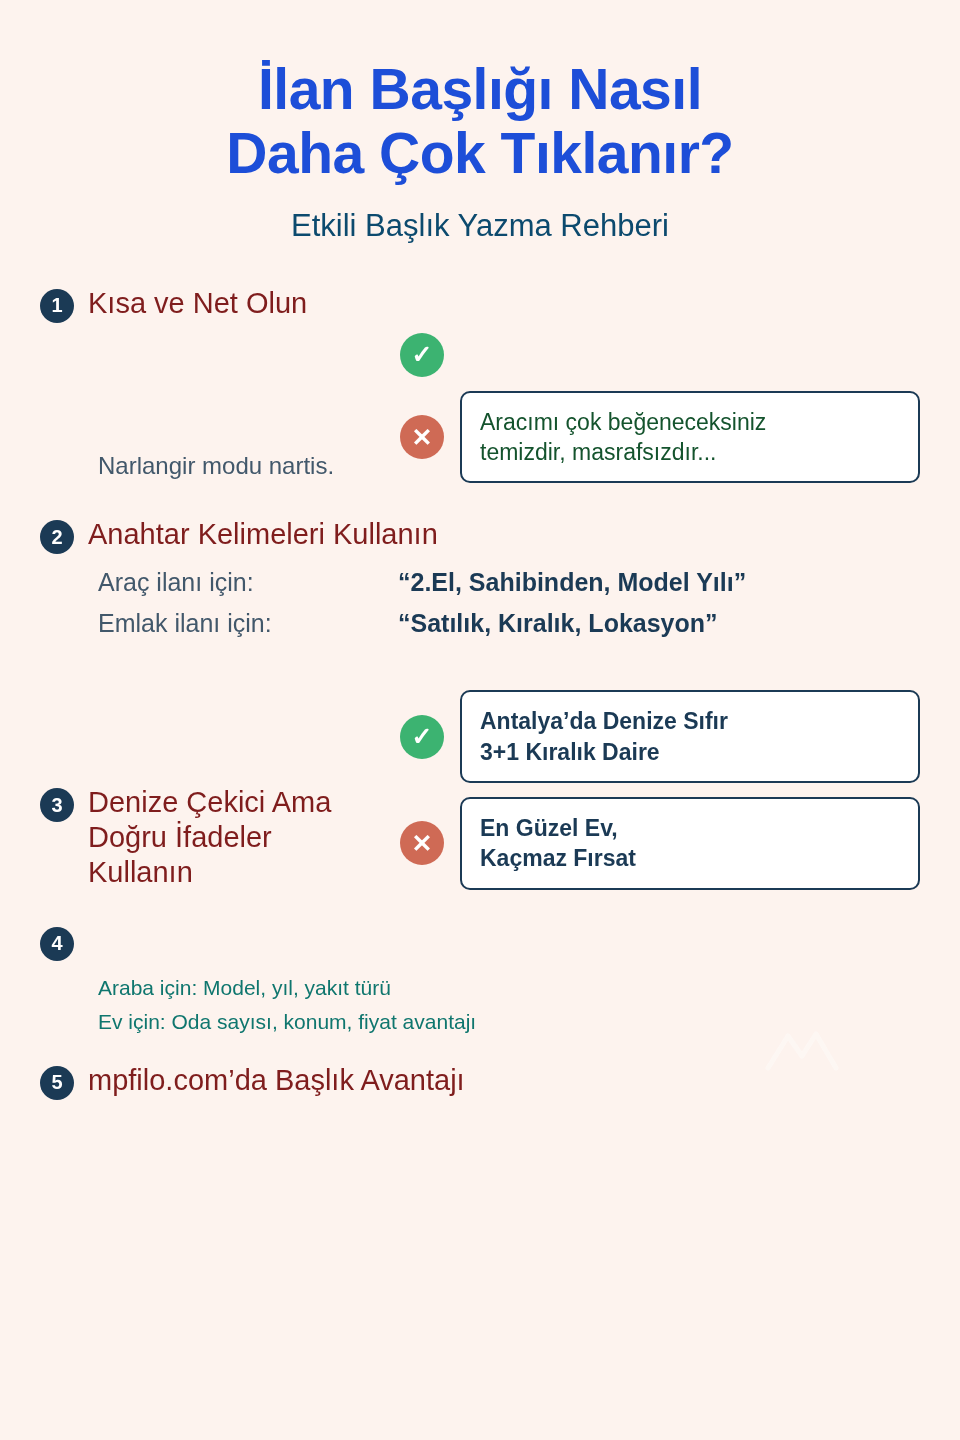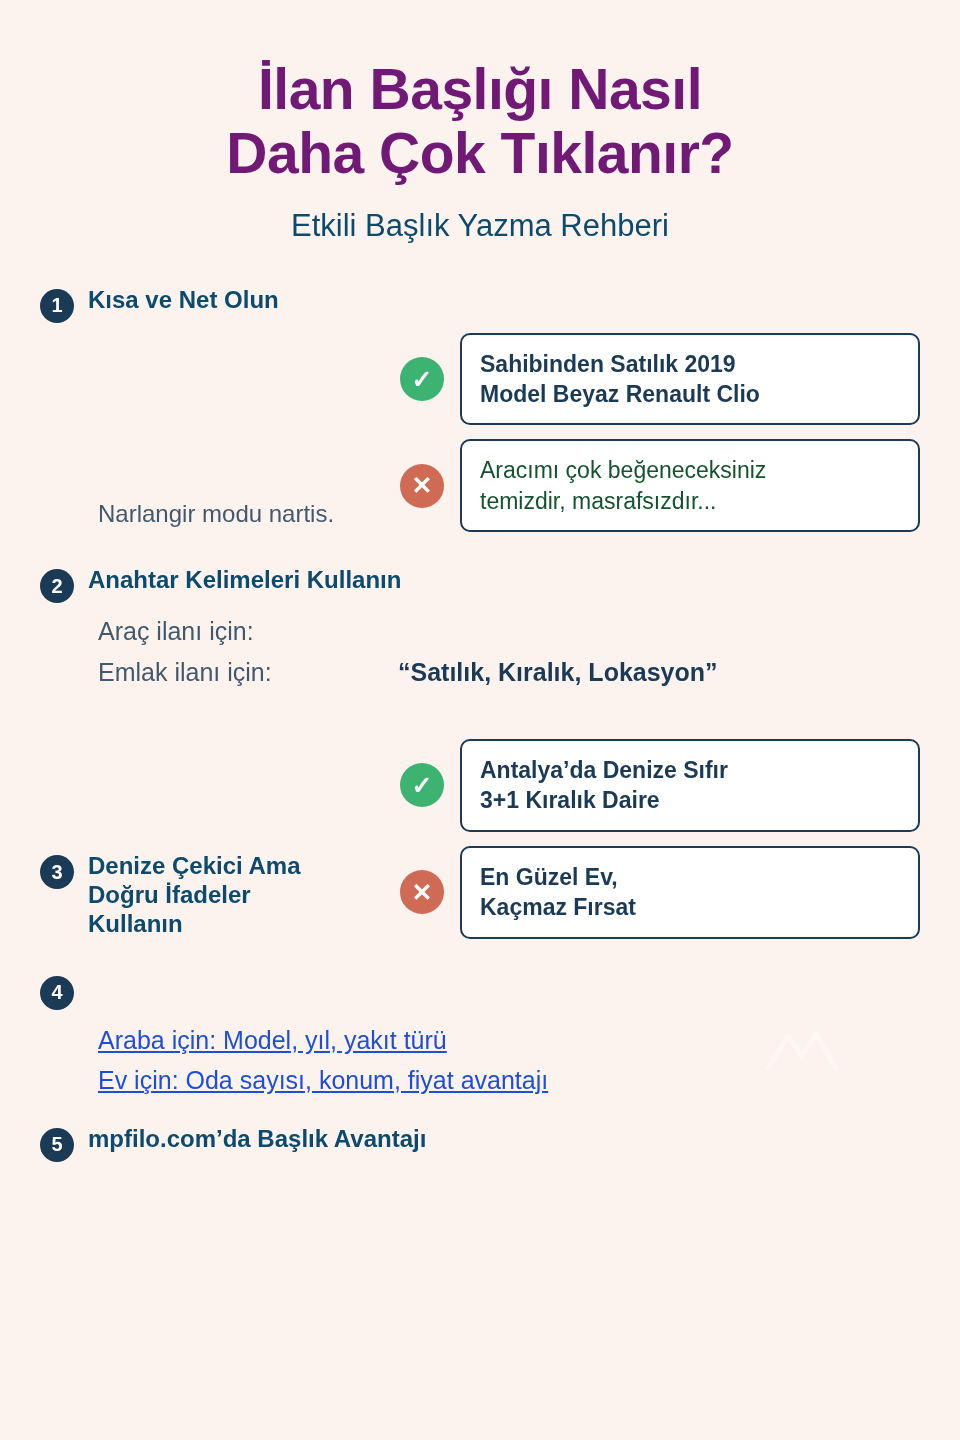--- a/index.html
+++ b/index.html
@@ -25,21 +25,21 @@
 
   
   .header {
     padding-top: 58px;
     text-align: center;
   }
   .title {
     font-size: 57px;
     line-height: 1.12;
     font-weight: bold;
-    color: #701a75;
+    color: #1d4ed8;
     letter-spacing: -0.5px;
     margin: 0;
   }
   .title .line2 {
     display: block;
   }
   .subtitle {
     margin-top: 22px;
     font-size: 31px;
     color: #0c4a6e;
@@ -66,23 +66,23 @@
     background: #1b3a55;
     color: #ffffff;
     font-size: 20px;
     font-weight: bold;
     display: flex;
     align-items: center;
     justify-content: center;
     margin-top: 3px;
   }
   .sec-title {
-    font-size: 24px;
-    font-weight: bold;
-    color: #0c4a6e;
+    font-size: 29px;
+    font-weight: normal;
+    color: #7f1d1d;
     line-height: 1.2;
   }
 
   .sec-body {
     display: flex;
     align-items: flex-end;
     margin-top: 6px;
   }
   .left-col {
     width: 360px;
@@ -164,24 +164,23 @@
     font-weight: bold;
     color: #1b3a55;
   }
 
   
   .plain-lines {
     padding-left: 58px;
     margin-top: 10px;
   }
   .plain-line {
-    font-size: 25px;
-    color: #1d4ed8;
+    font-size: 21px;
+    color: #0f766e;
     line-height: 1.62;
-    text-decoration: underline;
   }
 
   .sec-gap-1 { margin-top: 0; }
   .sec-gap { margin-top: 34px; }
 
   
   .watermark {
     position: absolute;
     right: 108px;
     top: 1028px;
@@ -212,26 +211,20 @@
         <div class="num">1</div>
         <div class="sec-title">Kısa ve Net Olun</div>
       </div>
       <div class="sec-body">
         <div class="left-col">
           <div class="note">Narlangir modu nartis.</div>
         </div>
         <div class="examples">
           <div class="example-row">
             <div class="mark good">✓</div>
-            <div class="box">
-              <div>
-                <span>Sahibinden Satılık 2019</span>
-                <span>Model Beyaz Renault Clio</span>
-              </div>
-            </div>
           </div>
           <div class="example-row">
             <div class="mark bad">✕</div>
             <div class="box normal">
               <div>
                 <span>Aracımı çok beğeneceksiniz</span>
                 <span>temizdir, masrafsızdır...</span>
               </div>
             </div>
           </div>
@@ -240,20 +233,21 @@
     </div>
 
     <div class="section sec-gap">
       <div class="sec-head">
         <div class="num">2</div>
         <div class="sec-title">Anahtar Kelimeleri Kullanın</div>
       </div>
       <div class="kw-table">
         <div class="kw-row">
           <div class="kw-label">Araç ilanı için:</div>
+          <div class="kw-value">“2.El, Sahibinden, Model Yılı”</div>
         </div>
         <div class="kw-row">
           <div class="kw-label">Emlak ilanı için:</div>
           <div class="kw-value">“Satılık, Kıralık, Lokasyon”</div>
         </div>
       </div>
     </div>
 
     <div class="section sec-gap">
       <div class="sec-body" style="margin-top:0;">

